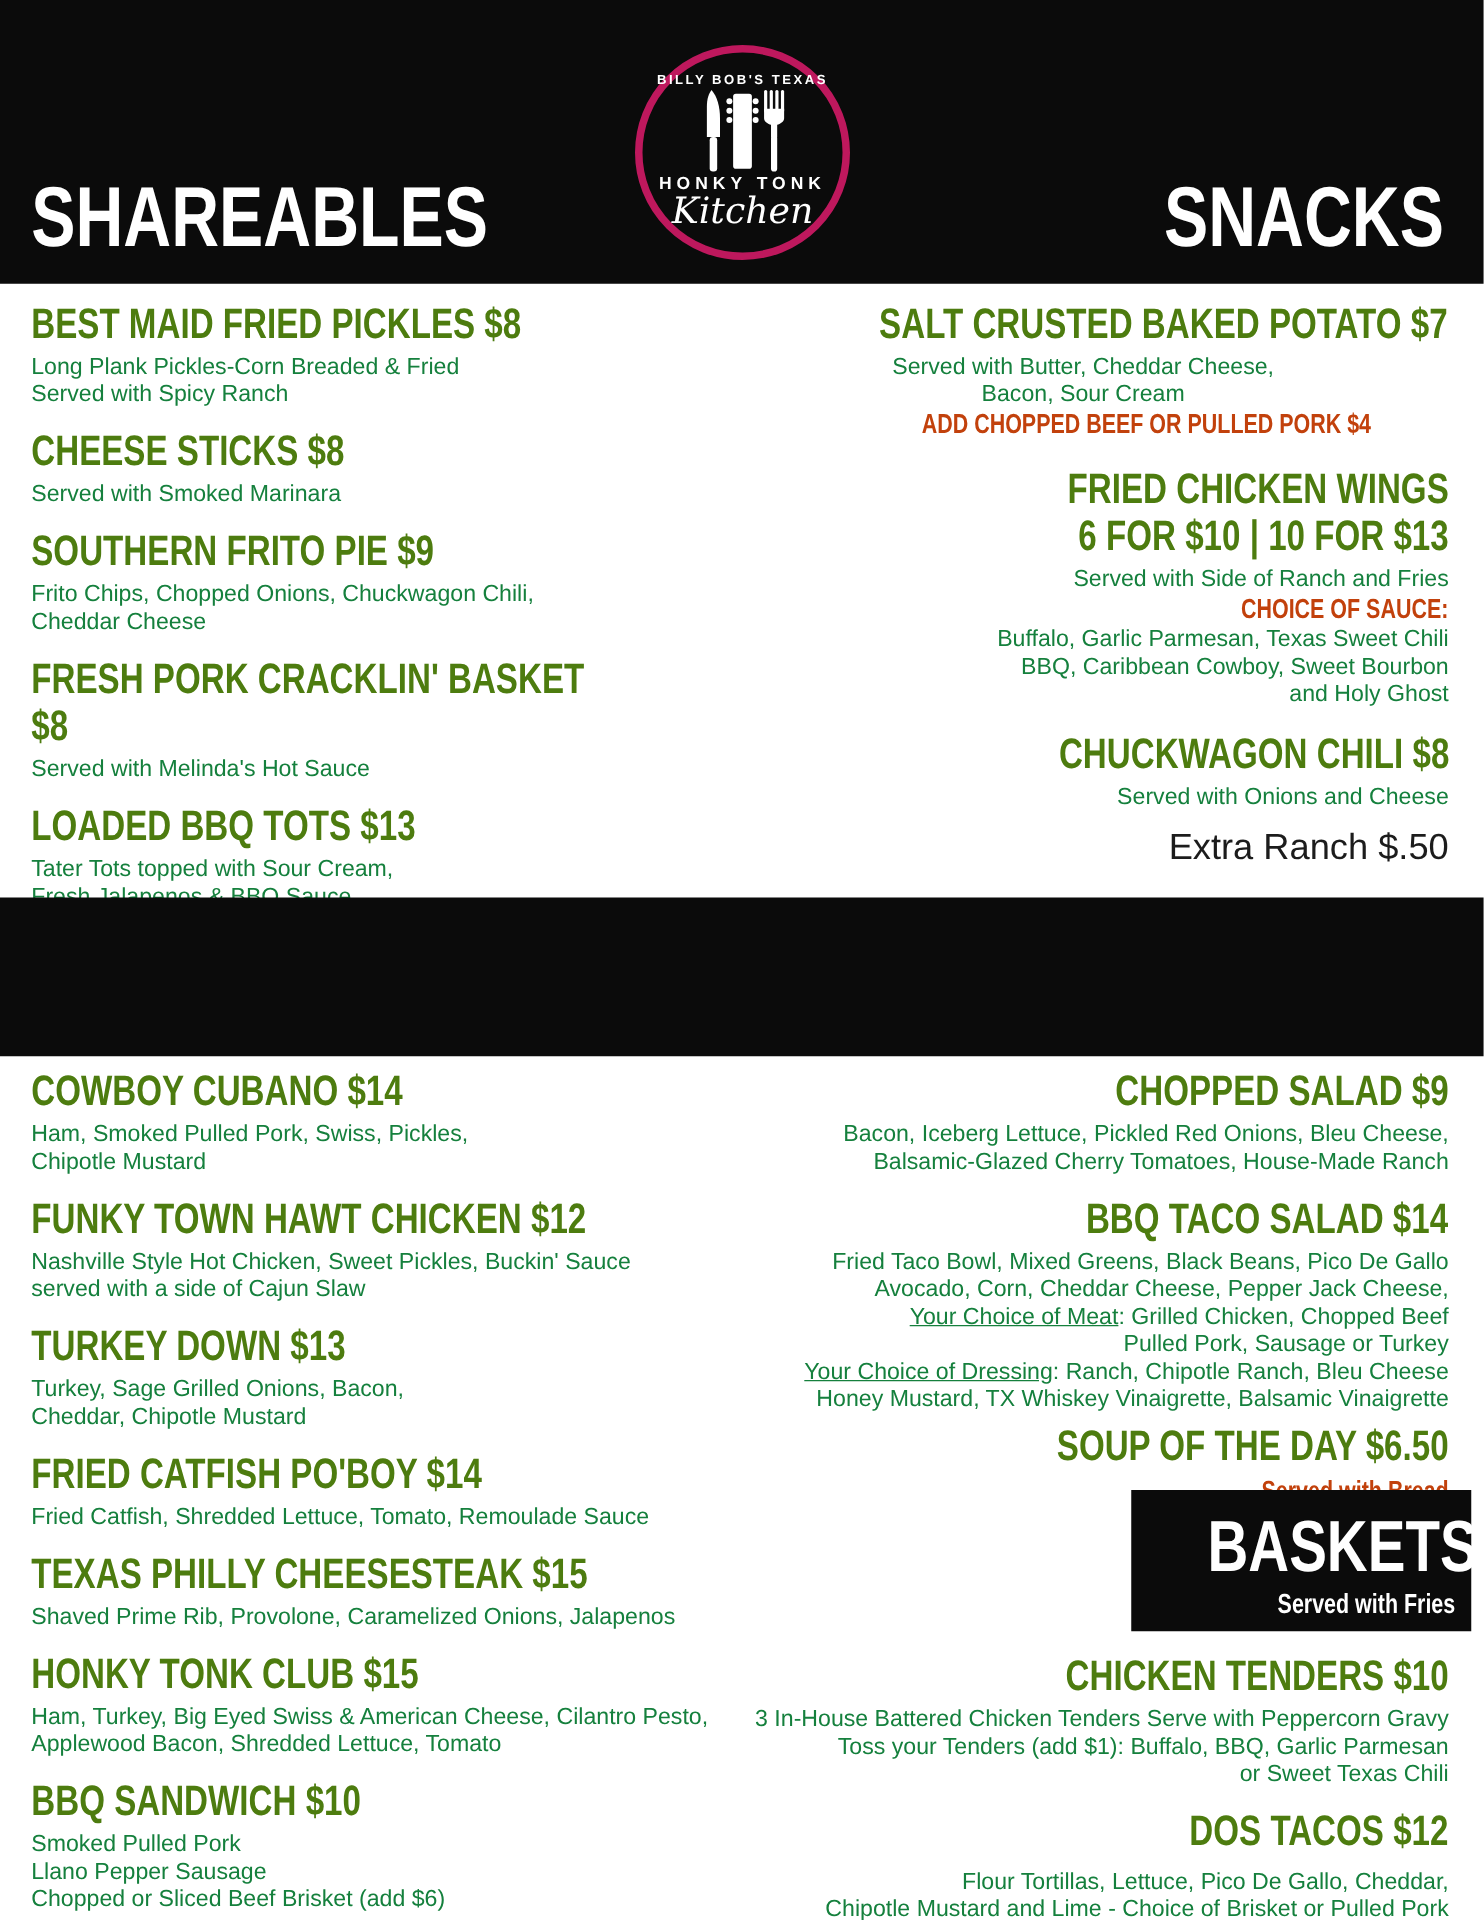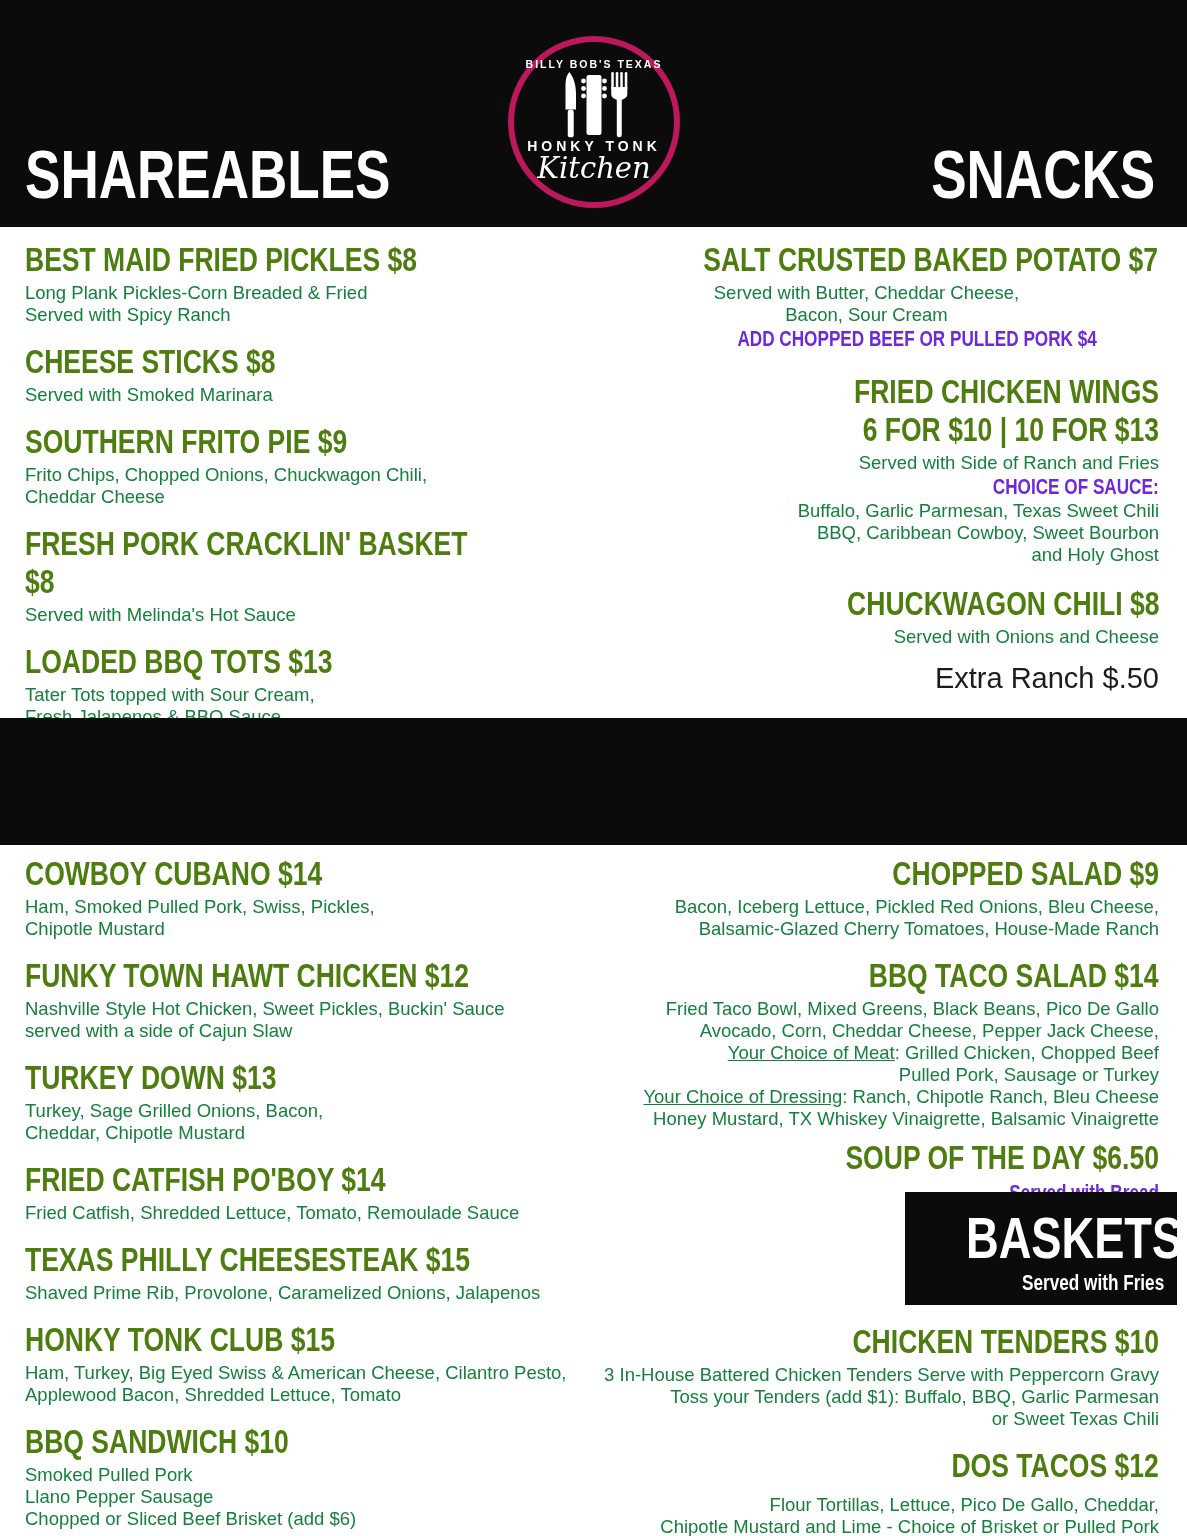--- a/index.html
+++ b/index.html
@@ -12,21 +12,21 @@
   .top-band{top:0;height:227px;}
   .mid-band{top:718px;height:127px;}
 
   .cx{display:inline-block;transform:scaleX(0.78);}
   .ol{transform-origin:0 50%;}
   .or{transform-origin:100% 50%;}
 
   .band-title{font-weight:700;font-size:68px;line-height:1;letter-spacing:0px;white-space:nowrap;}
   .t{font-weight:700;font-size:34px;line-height:38px;margin:0 0 4px 0;color:#4d7c0f;white-space:pre-line;}
   .d{font-size:18.5px;line-height:22px;color:#15803d;white-space:pre-line;}
-  .b{font-weight:700;font-size:22px;line-height:26px;color:#6d28d9;white-space:pre-line;}
+  .b{font-weight:700;font-size:22px;line-height:26px;color:#c2410c;white-space:pre-line;}
   .ul{text-decoration:underline;}
   .item{margin-bottom:16px;}
   .right{text-align:right;}
 
   .col-left-1{position:absolute;left:25px;top:240px;width:575px;}
   .col-right-1{position:absolute;right:28px;top:240px;width:585px;}
   .col-left-2{position:absolute;left:25px;top:854px;width:585px;}
   .col-right-2{position:absolute;right:28px;top:854px;width:585px;}
   .baskets-items{position:absolute;right:28px;top:1322px;width:585px;}
 

